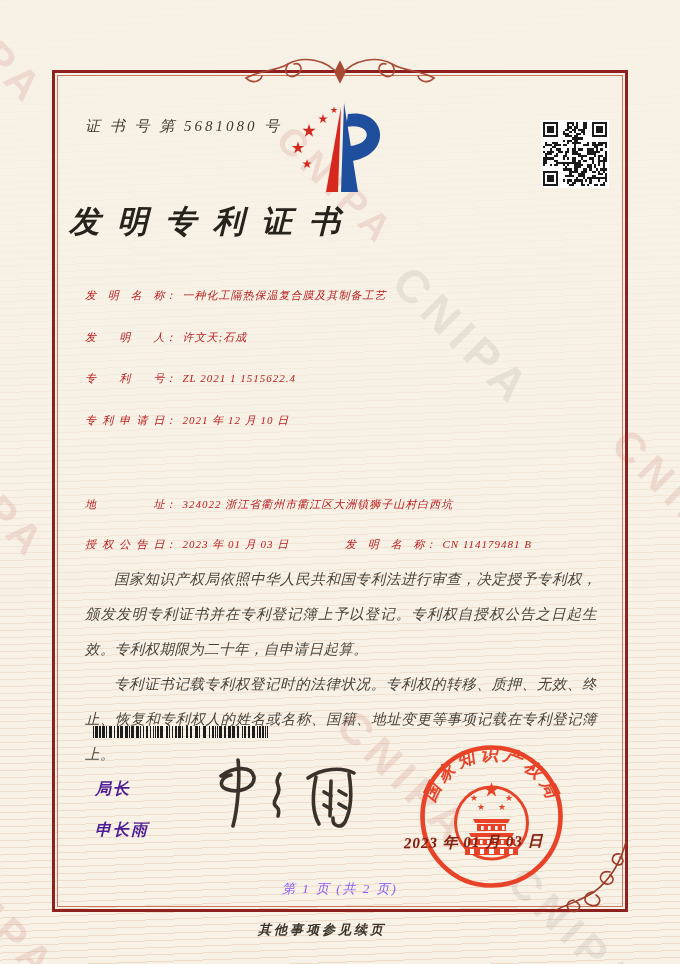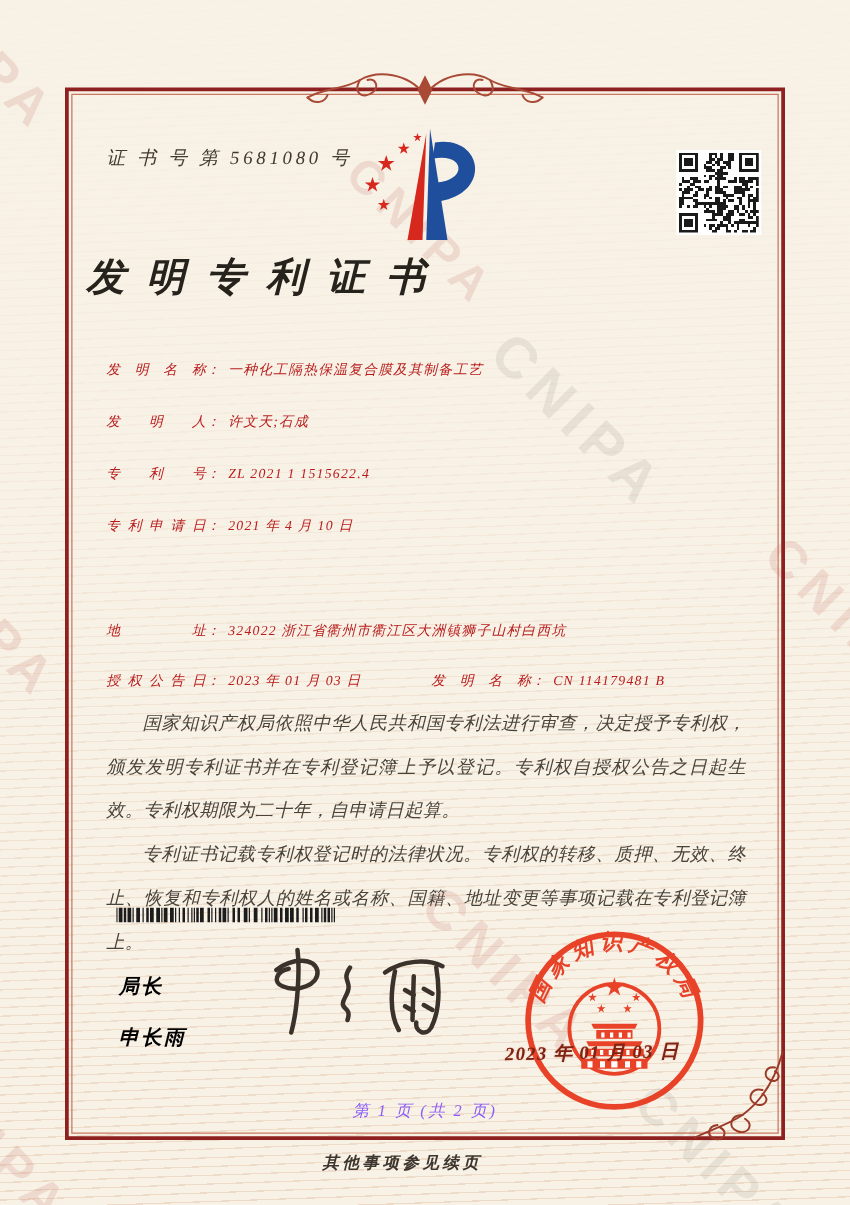--- a/index.html
+++ b/index.html
@@ -28,21 +28,21 @@
   .row{position:absolute;left:85px;width:512px;font-size:11px;letter-spacing:.5px;color:#b91c1c;}
   .flabel{display:inline-block;width:80px;text-align:justify;text-align-last:justify;vertical-align:top;}
   .fcolon{display:inline-block;margin-right:6px;}
   .fvalue{letter-spacing:1px;}
   .grant-no{position:absolute;left:260px;top:0;}
   .paras{position:absolute;left:85px;top:562px;width:512px;font-size:14.5px;line-height:35px;
     text-align:justify;color:#4a433a;letter-spacing:.4px;}
   .paras p{margin:0;text-indent:2em;}
   .barcode{position:absolute;left:93px;top:726px;width:177px;height:12px;}
   .barcode svg{display:block;width:100%;height:100%;}
-  .official{position:absolute;left:95px;font-size:16px;font-weight:600;color:#000000;
+  .official{position:absolute;left:95px;font-size:16px;font-weight:600;color:#4c1d95;
     font-family:"Liberation Sans","DejaVu Sans",sans-serif;letter-spacing:2px;}
   .sig{position:absolute;left:200px;top:752px;width:165px;height:88px;}
   .seal{position:absolute;left:418px;top:743px;width:147px;height:147px;opacity:.94;}
   .seal-date{position:absolute;left:404px;top:833px;font-size:15px;font-weight:bold;
     color:#7c2414;letter-spacing:1px;transform:rotate(-1deg);text-shadow:0 0 1px rgba(230,60,30,.5);}
   .pageno{position:absolute;left:52px;top:880px;width:576px;text-align:center;font-size:13px;color:#8b5cf6;letter-spacing:2px;}
   .contnote{position:absolute;left:0;top:921px;width:644px;text-align:center;font-size:13px;color:#3c362e;letter-spacing:3px;font-weight:600;}
   .orn-top{position:absolute;left:238px;top:52px;width:204px;height:38px;z-index:3;}
   .orn-corner{position:absolute;left:552px;top:838px;width:78px;height:76px;z-index:3;}
 </style>
@@ -421,21 +421,21 @@
     <div class="row" style="top:288px">
       <span class="flabel">发明名称</span><span class="fcolon">：</span><span class="fvalue">一种化工隔热保温复合膜及其制备工艺</span>
     </div>
     <div class="row" style="top:330px">
       <span class="flabel">发明人</span><span class="fcolon">：</span><span class="fvalue">许文天;石成</span>
     </div>
     <div class="row" style="top:371px">
       <span class="flabel">专利号</span><span class="fcolon">：</span><span class="fvalue">ZL 2021 1 1515622.4</span>
     </div>
     <div class="row" style="top:413px">
-      <span class="flabel">专利申请日</span><span class="fcolon">：</span><span class="fvalue">2021 年 4 月 10 日</span>
+      <span class="flabel">专利申请日</span><span class="fcolon">：</span><span class="fvalue">2021 年 12 月 10 日</span>
     </div>
     <div class="row" style="top:497px">
       <span class="flabel">地址</span><span class="fcolon">：</span><span class="fvalue">324022 浙江省衢州市衢江区大洲镇狮子山村白西坑</span>
     </div>
     <div class="row" style="top:537px">
       <span class="flabel">授权公告日</span><span class="fcolon">：</span><span class="fvalue">2023 年 01 月 03 日</span>
       <span class="grant-no">
         <span class="flabel">发明名称</span><span class="fcolon">：</span><span class="fvalue">CN 114179481 B</span>
       </span>
     </div>

